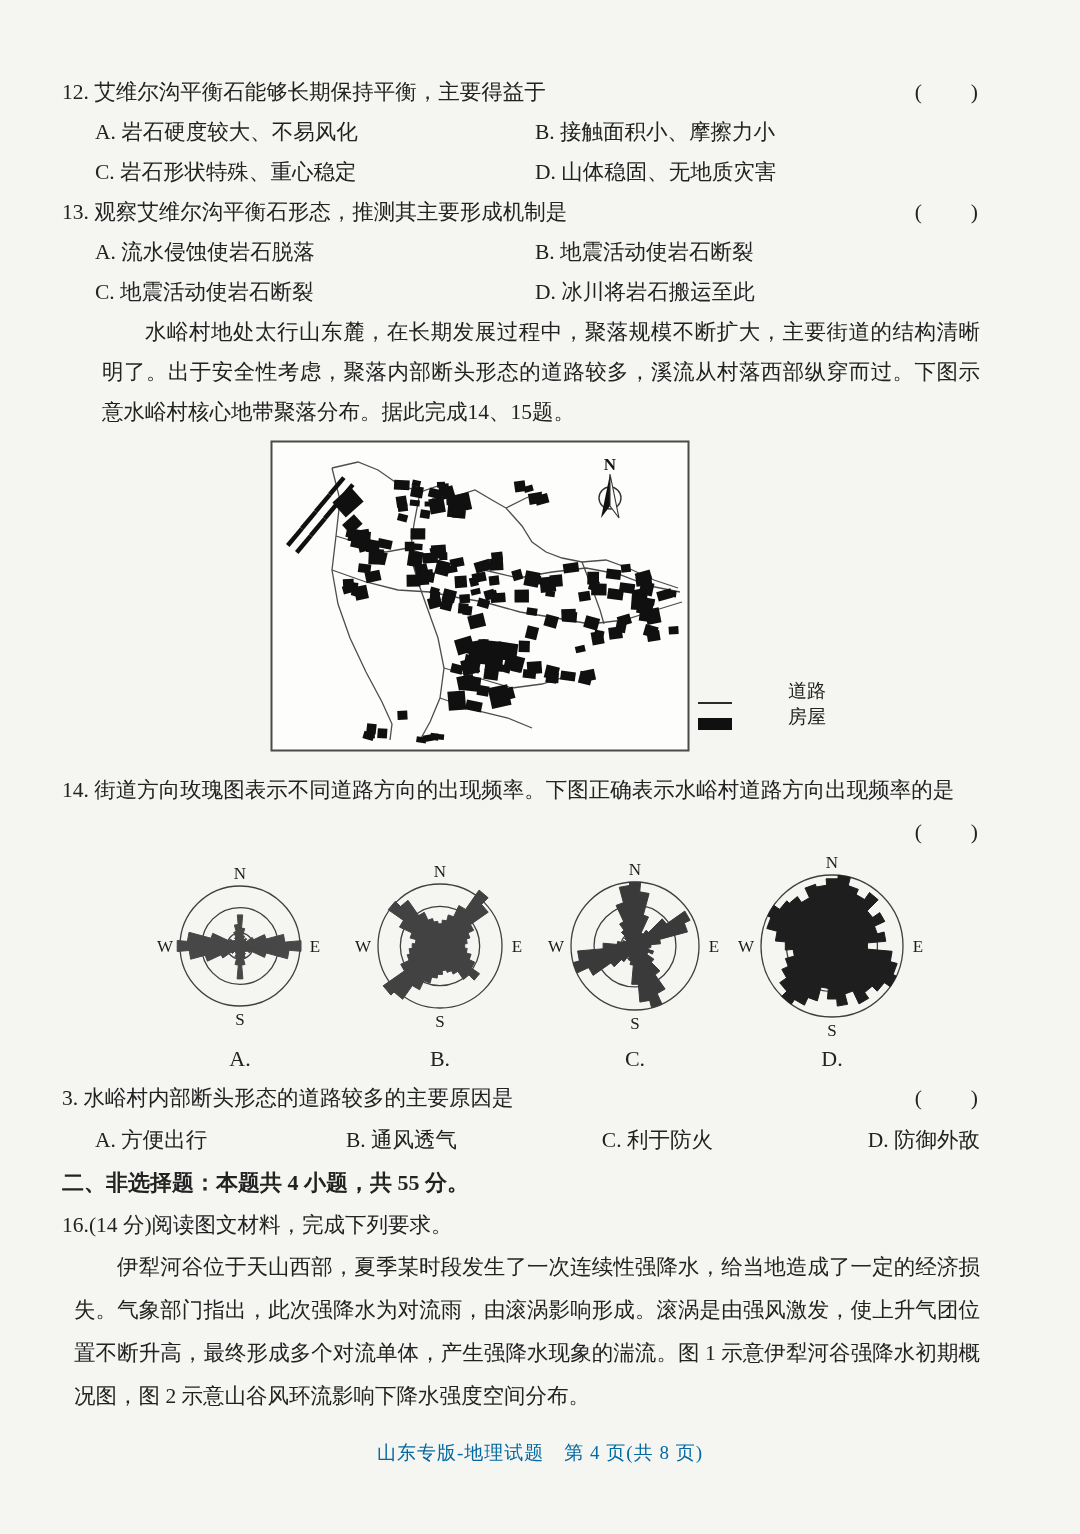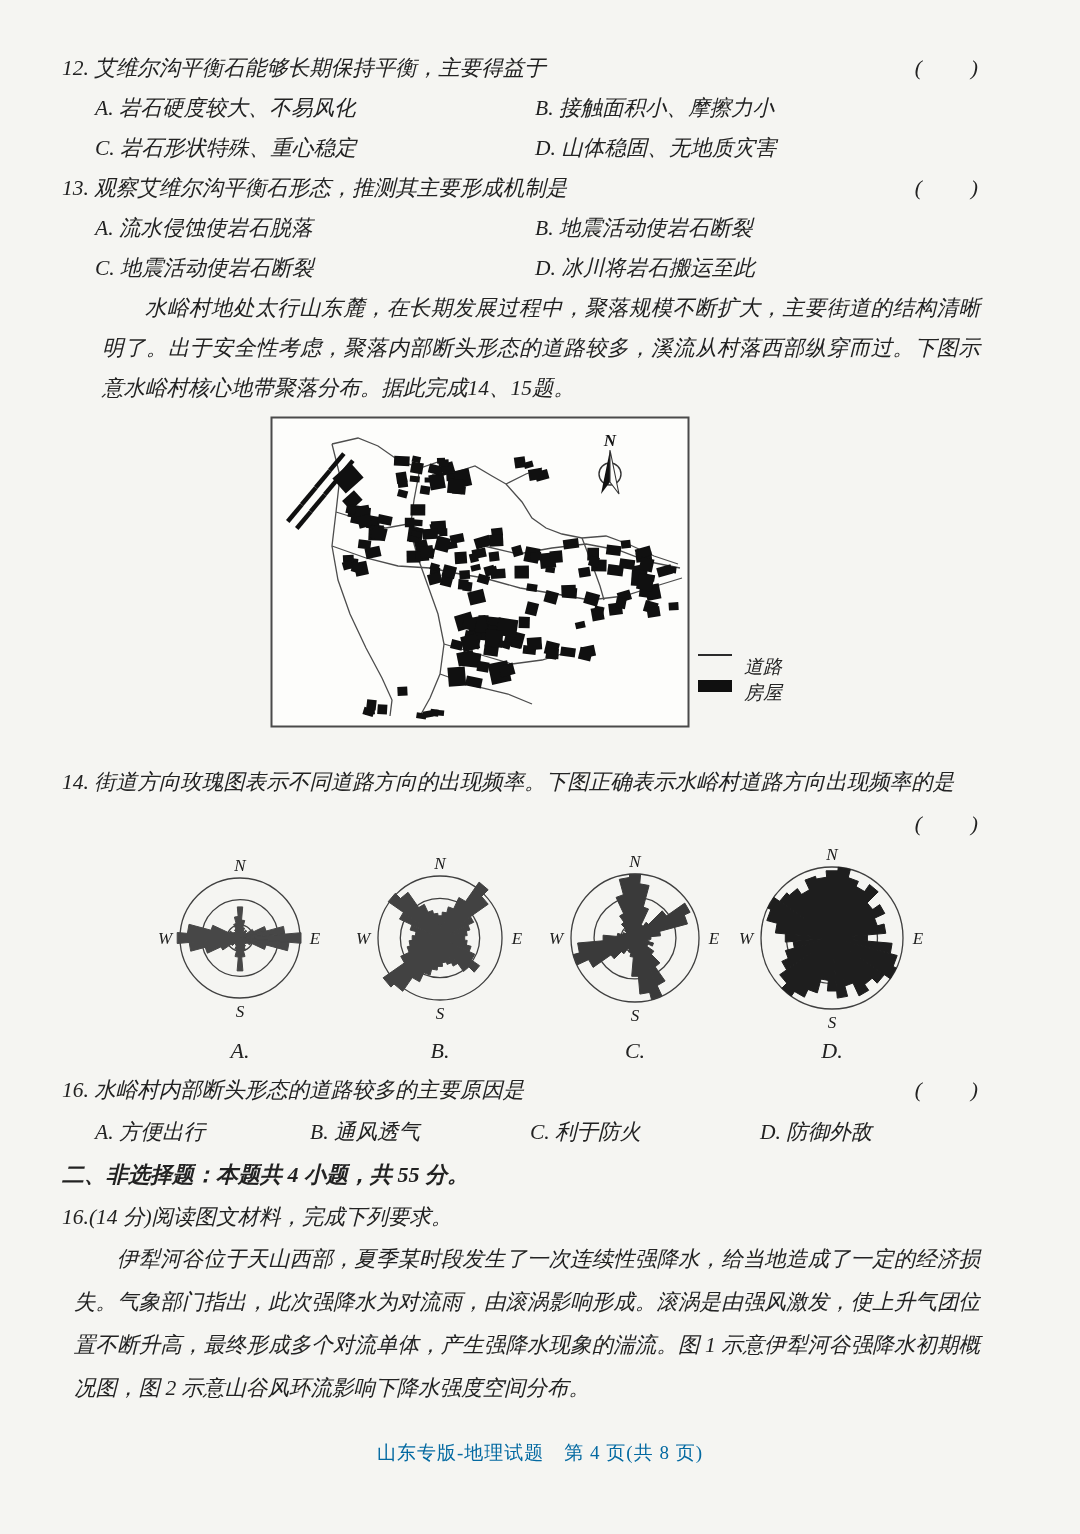--- a/index.html
+++ b/index.html
@@ -4,35 +4,35 @@
 <style>
   html,body{margin:0;padding:0;}
   body{
     width:1080px;height:1534px;
     background:#f5f5f2;
     font-family:"Liberation Serif","DejaVu Serif",serif;
     color:#222;
     overflow:hidden;
   }
   .page{position:relative;width:1080px;height:1534px;overflow:hidden;}
-  .content{padding:48px 100px 0 62px;font-style:italic;}
+  .content{padding:72px 100px 0 62px;}
   .line{line-height:40px;font-size:21.5px;white-space:nowrap;}
   .qstem{display:flex;justify-content:space-between;}
   .paren{letter-spacing:2px;}
   .optgrid{display:grid;grid-template-columns:440px auto;padding-left:33px;}
-  .optrow15{display:flex;padding-left:33px;line-height:44px;}
+  .optrow15{display:flex;padding-left:33px;line-height:44px;justify-content:space-between;}
   .optrow15 span:nth-child(1){width:215px;}
   .optrow15 span:nth-child(2){width:220px;}
   .optrow15 span:nth-child(3){width:230px;}
   .para{font-size:21.5px;line-height:40px;text-align:justify;text-indent:2em;margin-left:40px;}
   .para2{font-size:21.5px;line-height:43px;text-align:justify;text-indent:2em;margin-left:12px;}
   .map-row{position:relative;height:312px;margin-top:8px;}
   .map-row svg{display:block;margin-left:208px;}
   .map-legend{position:absolute;left:636px;top:238px;font-size:19px;line-height:26px;}
-  .legend-item{display:flex;align-items:flex-start;height:26px;}
+  .legend-item{display:flex;align-items:flex-end;height:26px;gap:44px;}
   .legend-line{width:34px;border-top:2.2px solid #2b2b2b;margin-right:12px;}
   .legend-rect{width:34px;height:12px;background:#101010;margin-right:12px;}
   .paren-line{text-align:right;line-height:40px;font-size:21.5px;margin-top:2px;}
   .rose-row{position:relative;height:216px;margin-top:2px;margin-left:-62px;margin-right:-100px;}
   .rose-block{position:absolute;top:0;width:200px;text-align:center;}
   .rose-caption{font-size:22px;margin-top:-4px;}
   .section-line{font-weight:bold;font-size:22px;line-height:42px;white-space:nowrap;}
   .q16-line{font-size:21.5px;line-height:42px;white-space:nowrap;}
   .footer{position:absolute;left:0;right:0;bottom:68px;text-align:center;
           font-size:19px;color:#0369a1;letter-spacing:1px;}
@@ -277,21 +277,21 @@
           <span class="legend-line"></span>
           <span>道路</span>
         </div>
         <div class="legend-item">
           <span class="legend-rect"></span>
           <span>房屋</span>
         </div>
       </div>
     </div>
 
-    <div class="line" style="margin-top:34px;white-space:normal;">14. 街道方向玫瑰图表示不同道路方向的出现频率。下图正确表示水峪村道路方向出现频率的是</div>
+    <div class="line" style="margin-top:18px;white-space:normal;">14. 街道方向玫瑰图表示不同道路方向的出现频率。下图正确表示水峪村道路方向出现频率的是</div>
     <div class="paren-line">
       <span class="paren">(　　)</span>
     </div>
 
     <div class="rose-row">
       <div class="rose-block" style="left:140px;">
         <svg width="200" height="192" viewBox="0 0 200 192">
             <circle cx="100" cy="92" r="60" fill="none" stroke="#3f3f3f" stroke-width="1.3"></circle>
             <circle cx="100" cy="92" r="38.4" fill="none" stroke="#3f3f3f" stroke-width="1.3"></circle>
             <circle cx="100" cy="92" r="13.2" fill="none" stroke="#3f3f3f" stroke-width="1.3"></circle>
@@ -339,21 +339,21 @@
             <text x="100" y="182" text-anchor="middle" font-size="17" font-family="Liberation Serif, DejaVu Serif, serif" fill="#1c1c1c">S</text>
             <text x="186" y="98" text-anchor="middle" font-size="17" font-family="Liberation Serif, DejaVu Serif, serif" fill="#1c1c1c">E</text>
             <text x="14" y="98" text-anchor="middle" font-size="17" font-family="Liberation Serif, DejaVu Serif, serif" fill="#1c1c1c">W</text>
           </svg>
         <div class="rose-caption">D.</div>
       </div>
     </div>
 
     <div class="q15block">
       <div class="line qstem">
-        <span>16. 水峪村内部断头形态的道路较多的主要原因是</span>
+        <span>3. 水峪村内部断头形态的道路较多的主要原因是</span>
         <span class="paren">(　　)</span>
       </div>
       <div class="optrow15 line">
         <span>A. 方便出行</span>
         <span>B. 通风透气</span>
         <span>C. 利于防火</span>
         <span>D. 防御外敌</span>
       </div>
     </div>
 

